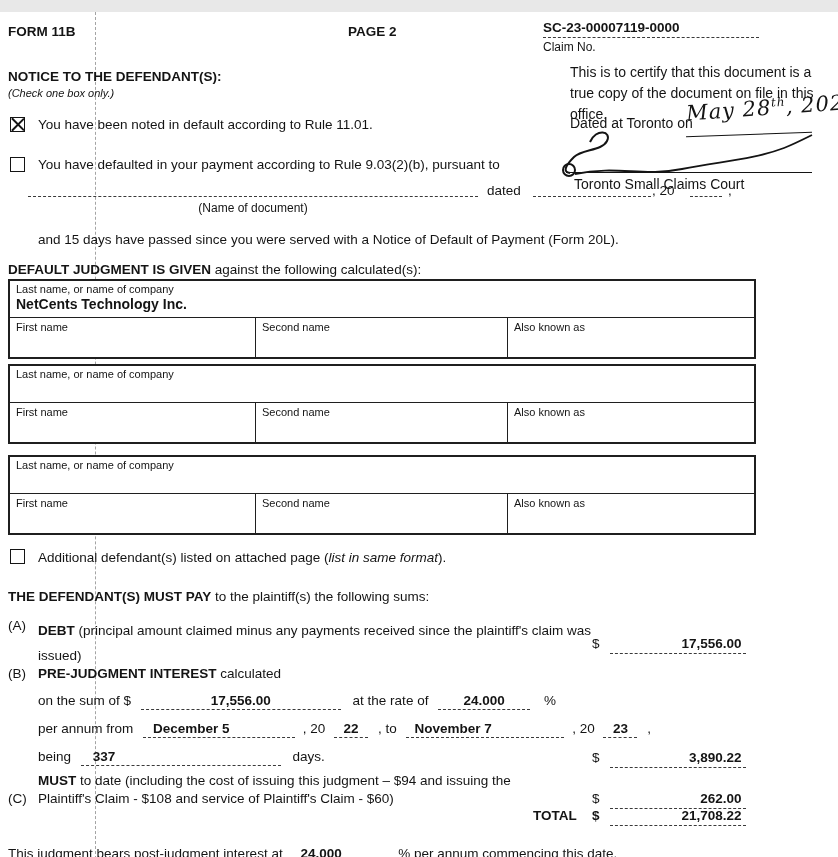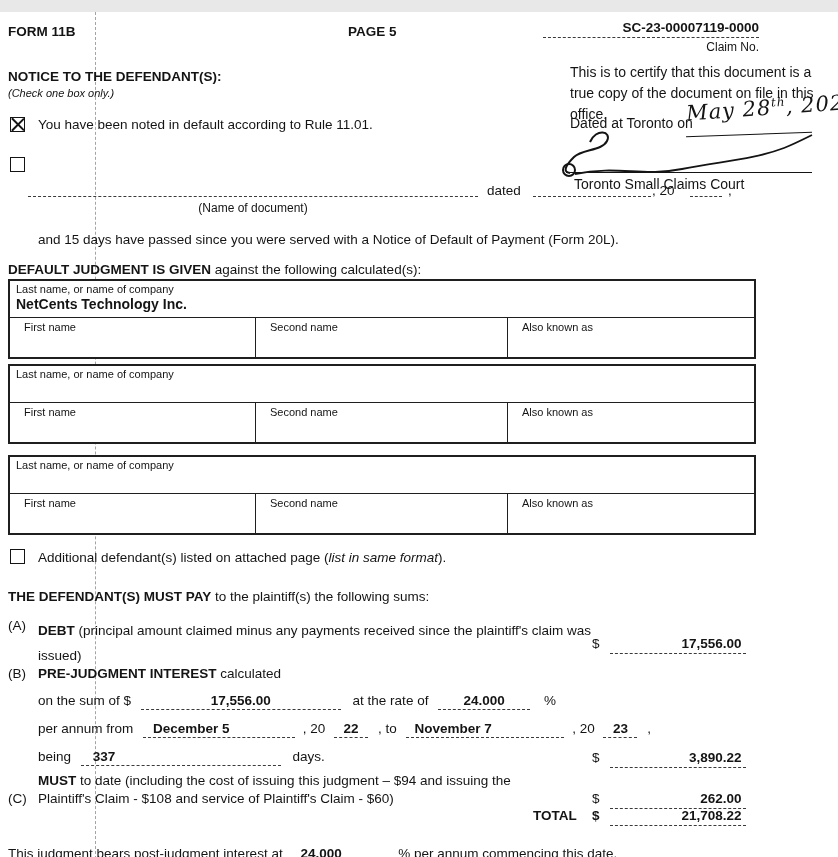--- a/index.html
+++ b/index.html
@@ -11,61 +11,61 @@
   .abs{position:absolute}
   .b{font-weight:bold}
   .i{font-style:italic}
   .fs11{font-size:11px}
   .fs115{font-size:12px}
   .fs14{font-size:14px}
   .center{text-align:center}
   
   .fold{position:absolute;left:95px;top:0;height:857px;border-left:1px dashed #5a5a5a;opacity:.55}
   
-  .claimbox{left:543px;top:8px;width:216px;text-align:right}
+  .claimbox{left:543px;top:8px;width:216px;text-align:left}
   .claimbox .num{font-weight:bold;font-size:13.5px;border-bottom:1.5px dashed #3a3a3a;padding-bottom:2px}
   .claimbox .cap{font-size:12px;margin-top:2px}
   
   .cert{left:570px;top:50px;width:252px;font-size:14px;line-height:21px}
   
   .cb{position:absolute;width:13px;height:13px;border:1.5px solid #141414;box-sizing:content-box}
   .cb.checked::before,.cb.checked::after{content:"";position:absolute;left:5.5px;top:-2px;width:1.5px;height:17px;background:#141414}
   .cb.checked::before{transform:rotate(45deg)}
   .cb.checked::after{transform:rotate(-45deg)}
   
   .line{position:absolute;border-bottom:1.5px dashed #3a3a3a}
   .bl{display:inline-block;border-bottom:1.5px dashed #3a3a3a;font-weight:bold;padding-bottom:1px;vertical-align:baseline;box-sizing:border-box}
   
   .def-table{position:absolute;left:8px;width:748px;border:2px solid #1f1f1f;box-sizing:border-box;background:#fff}
   .dt-company{height:37px;border-bottom:1.5px solid #1f1f1f;padding:2px 6px;box-sizing:border-box}
   .dt-company .lbl{font-size:11px}
   .dt-company .val{font-size:14px;font-weight:bold;margin-top:1px}
   .dt-row{display:flex;height:39px}
-  .dt-cell{box-sizing:border-box;padding:3px 14px;font-size:11px}
+  .dt-cell{box-sizing:border-box;padding:3px 6px;font-size:11px}
   .dt-cell.c1{flex:0 0 245px}
   .dt-cell.c2{flex:0 0 252px;border-left:1.5px solid #1f1f1f}
   .dt-cell.c3{flex:1 1 auto;border-left:1.5px solid #1f1f1f}
   
   .amt{position:absolute;display:flex;align-items:flex-start;gap:10px}
   .amt .val{display:inline-block;width:132px;border-bottom:1.5px dashed #3a3a3a;text-align:right;padding:0 4px 2px 0;font-weight:bold}
   
   .hand{left:686px;top:84px;font-family:"DejaVu Serif",serif;font-style:italic;font-size:21px;transform:rotate(-4deg);white-space:nowrap;letter-spacing:1px}
   .hand sup{font-size:12px}
   .dateline{left:686px;top:122px;width:126px;border-top:1.5px solid #141414;transform:rotate(-2deg)}
   .sigline{left:566px;top:160px;width:246px;border-top:1.5px solid #141414}
 </style>
 </head>
 <body>
 
 <div class="page">
 
   <div class="fold"></div>
 
   <div class="abs b" style="left:8px;top:12px">FORM 11B</div>
-  <div class="abs b" style="left:348px;top:12px">PAGE 5</div>
+  <div class="abs b" style="left:348px;top:12px">PAGE 2</div>
   <div class="abs claimbox">
     <div class="num">SC-23-00007119-0000</div>
     <div class="cap">Claim No.</div>
   </div>
 
   <div class="abs cert">This is to certify that this document is a true copy of the document on file in this office.</div>
   <div class="abs fs14" style="left:570px;top:103px">Dated at Toronto on</div>
   <div class="abs hand">
     <span>May 28</span><sup>th</sup><span>, 202</span>
   </div>
@@ -78,20 +78,21 @@
   <div class="abs sigline"></div>
   <div class="abs fs14" style="left:574px;top:164px">Toronto Small Claims Court</div>
 
   <div class="abs b" style="left:8px;top:57px">NOTICE TO THE DEFENDANT(S):</div>
   <div class="abs i fs11" style="left:8px;top:75px">(Check one box only.)</div>
 
   <span class="cb checked" style="left:10px;top:105px"></span>
   <div class="abs" style="left:38px;top:105px">You have been noted in default according to Rule 11.01.</div>
 
   <span class="cb" style="left:10px;top:145px"></span>
+  <div class="abs" style="left:38px;top:145px">You have defaulted in your payment according to Rule 9.03(2)(b), pursuant to</div>
 
   <div class="line" style="left:28px;top:168px;width:450px;height:16px"></div>
   <div class="abs" style="left:487px;top:171px">dated</div>
   <div class="line" style="left:533px;top:168px;width:118px;height:16px"></div>
   <div class="abs" style="left:652px;top:171px">, 20</div>
   <div class="line" style="left:690px;top:168px;width:32px;height:16px"></div>
   <div class="abs" style="left:728px;top:171px">,</div>
   <div class="abs fs115 center" style="left:28px;top:189px;width:450px">(Name of document)</div>
 
   <div class="abs" style="left:38px;top:220px">and 15 days have passed since you were served with a Notice of Default of Payment (Form 20L).</div>

